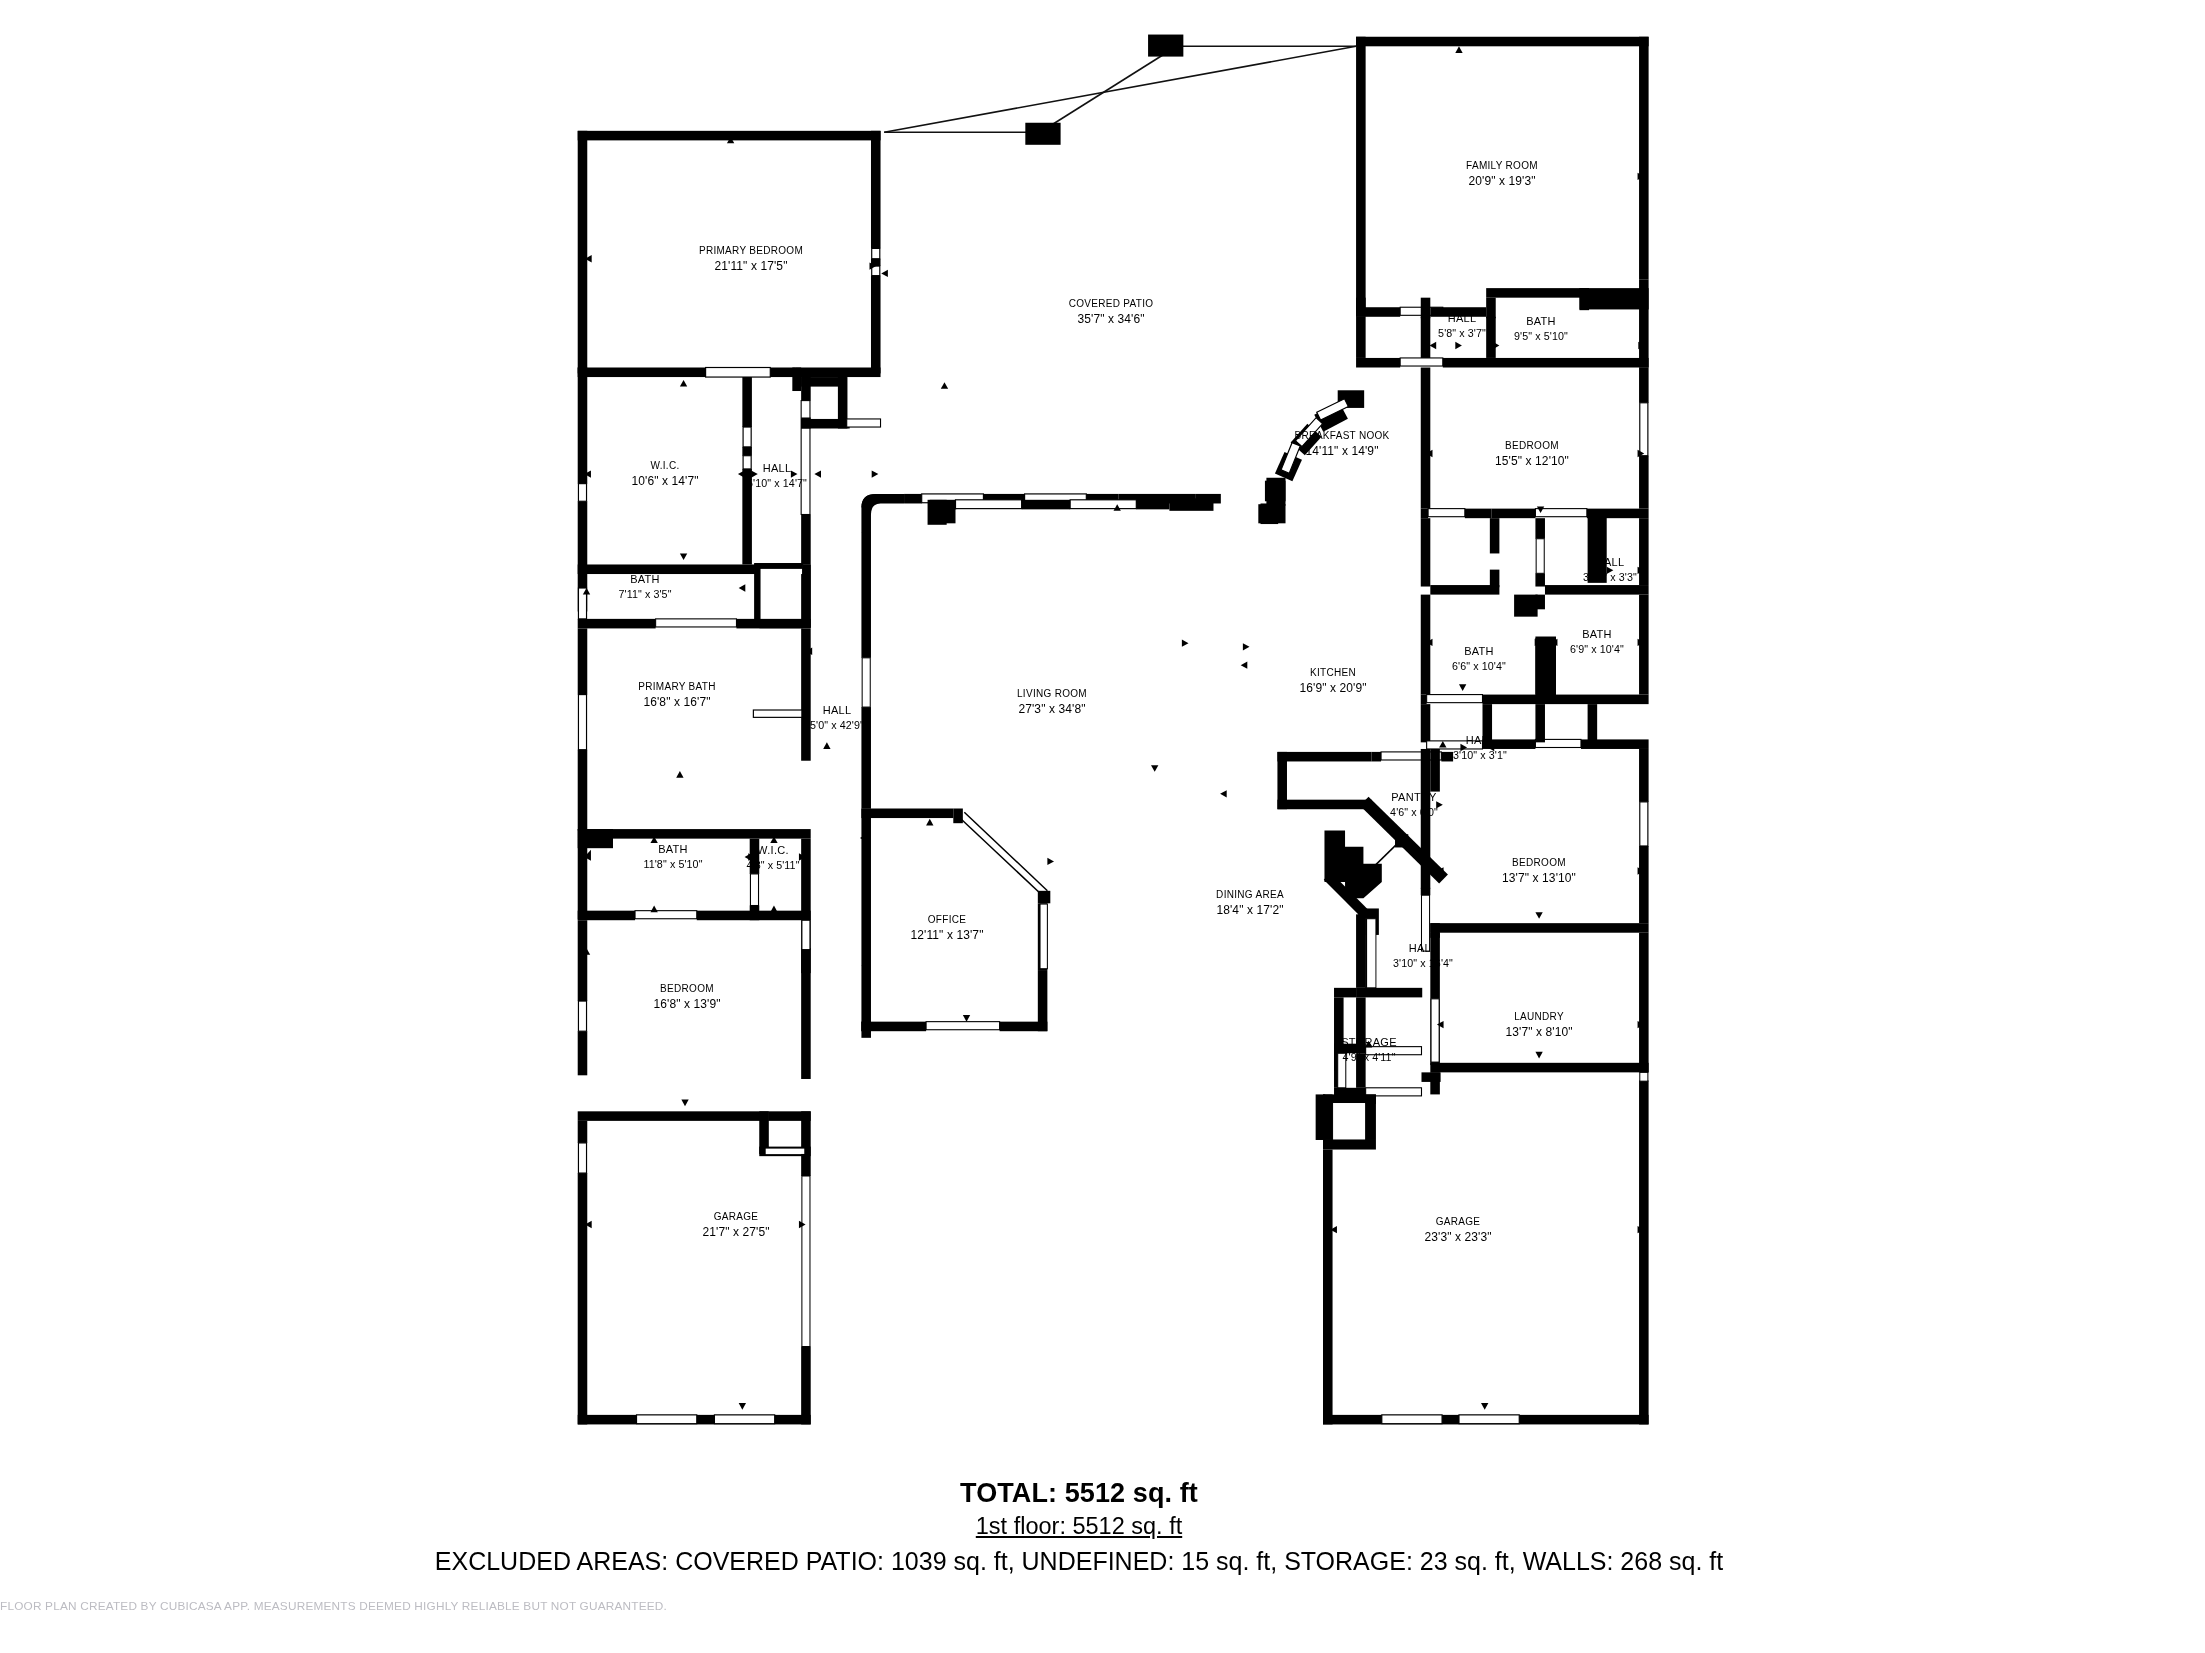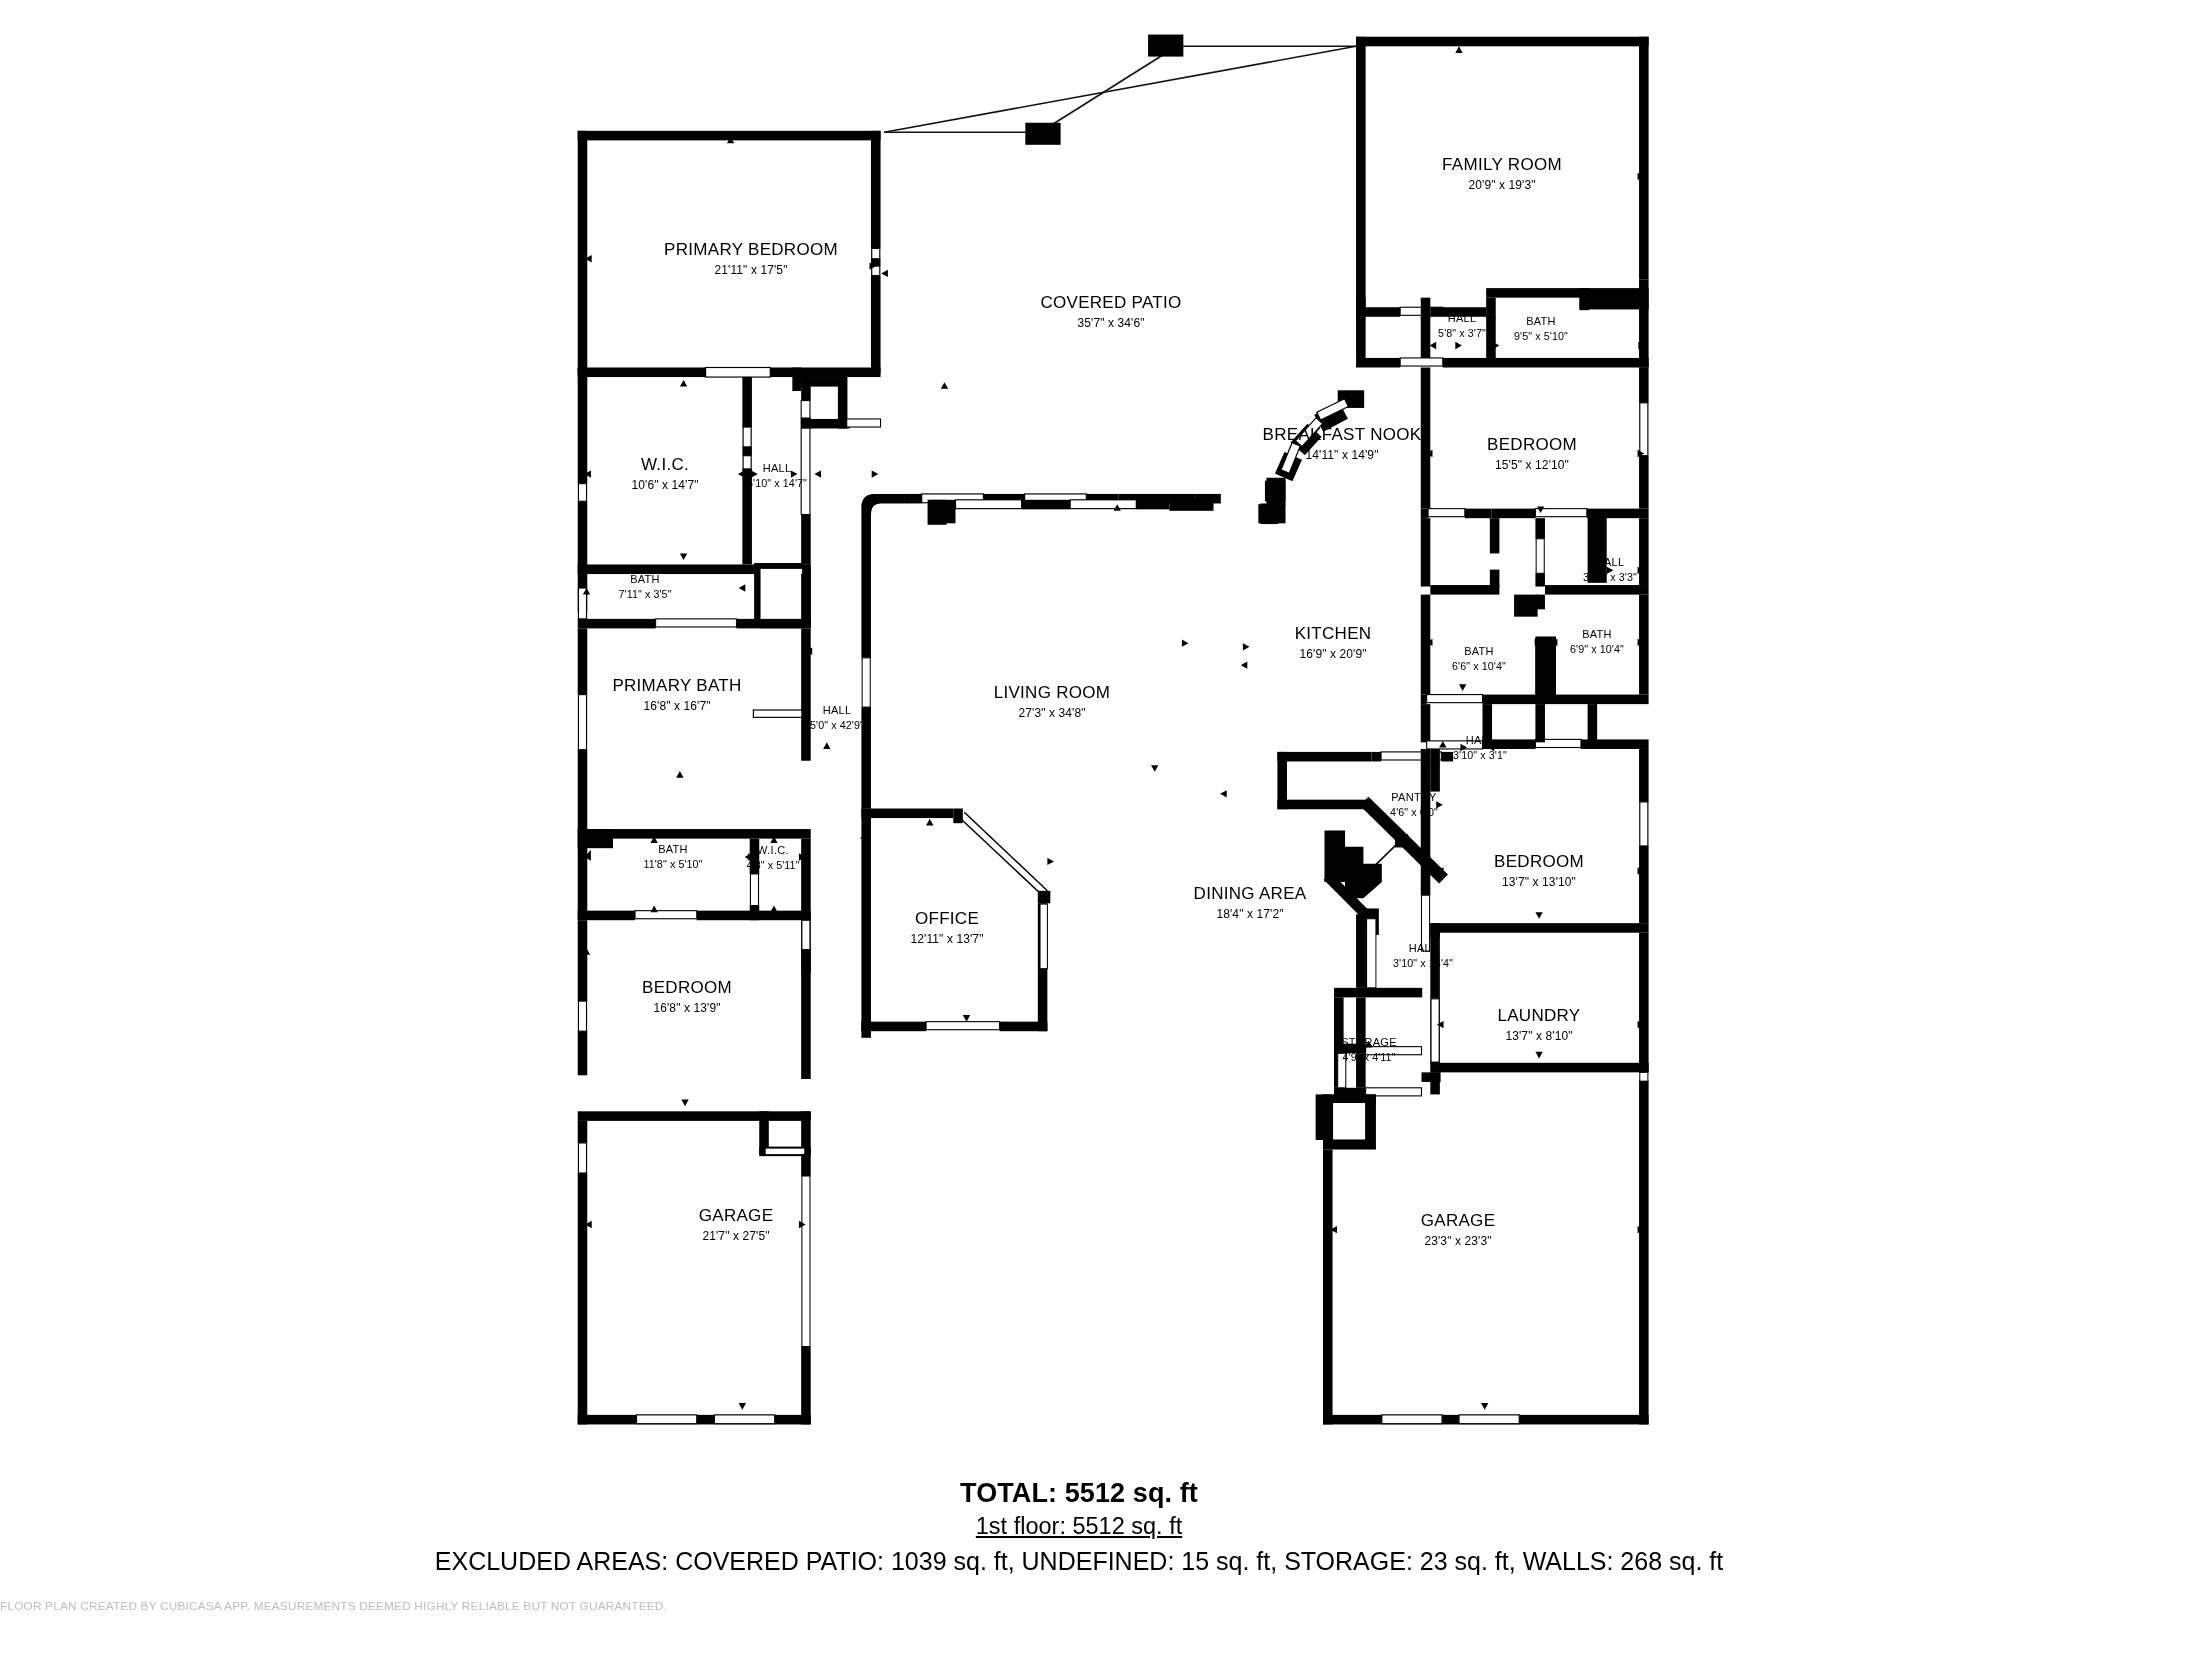--- a/index.html
+++ b/index.html
@@ -33,21 +33,21 @@
   .room-label {
     position: absolute;
     text-align: center;
     transform: translate(-50%, -50%);
     white-space: nowrap;
     line-height: 1.35;
     pointer-events: none;
   }
   .room-label .rl-name {
     display: block;
-    font-size: 17px;
+    font-size: 10px;
     letter-spacing: 0.3px;
     font-weight: 400;
     color: #000;
   }
   .room-label .rl-dim {
     display: block;
     font-size: 12px;
     letter-spacing: 0.1px;
     font-weight: 400;
     color: #000;
@@ -528,21 +528,21 @@
         <span class="rl-dim">15'5" x 12'10"</span>
       </div>
       <div class="room-label small" style="left: 645px; top: 587px;">
         <span class="rl-name">BATH</span>
         <span class="rl-dim">7'11" x 3'5"</span>
       </div>
       <div class="room-label small" style="left: 1610px; top: 570px;">
         <span class="rl-name">HALL</span>
         <span class="rl-dim">3'10" x 3'3"</span>
       </div>
-      <div class="room-label" style="left: 1333px; top: 643px;">
+      <div class="room-label" style="left: 1333px; top: 681px;">
         <span class="rl-name">KITCHEN</span>
         <span class="rl-dim">16'9" x 20'9"</span>
       </div>
       <div class="room-label small" style="left: 1597px; top: 642px;">
         <span class="rl-name">BATH</span>
         <span class="rl-dim">6'9" x 10'4"</span>
       </div>
       <div class="room-label small" style="left: 1479px; top: 659px;">
         <span class="rl-name">BATH</span>
         <span class="rl-dim">6'6" x 10'4"</span>

